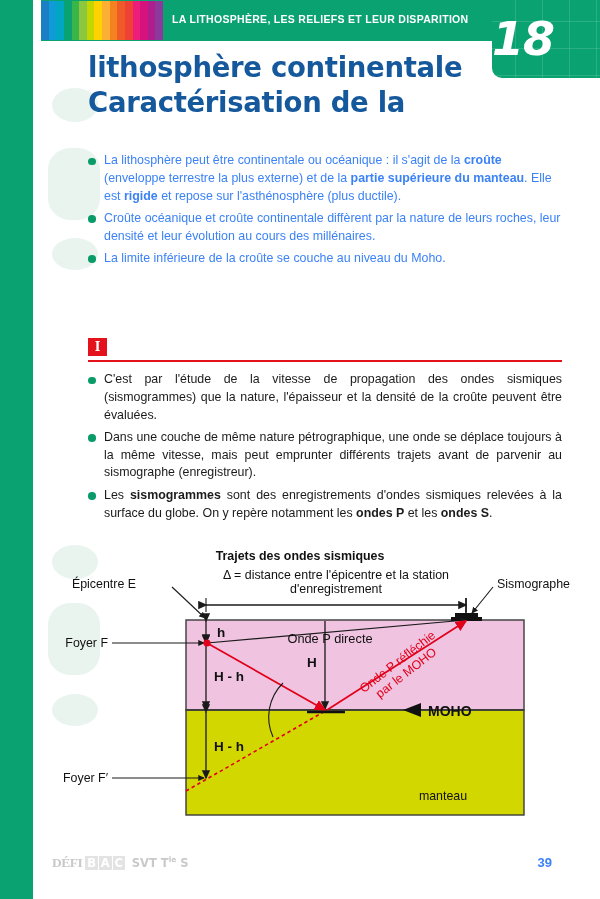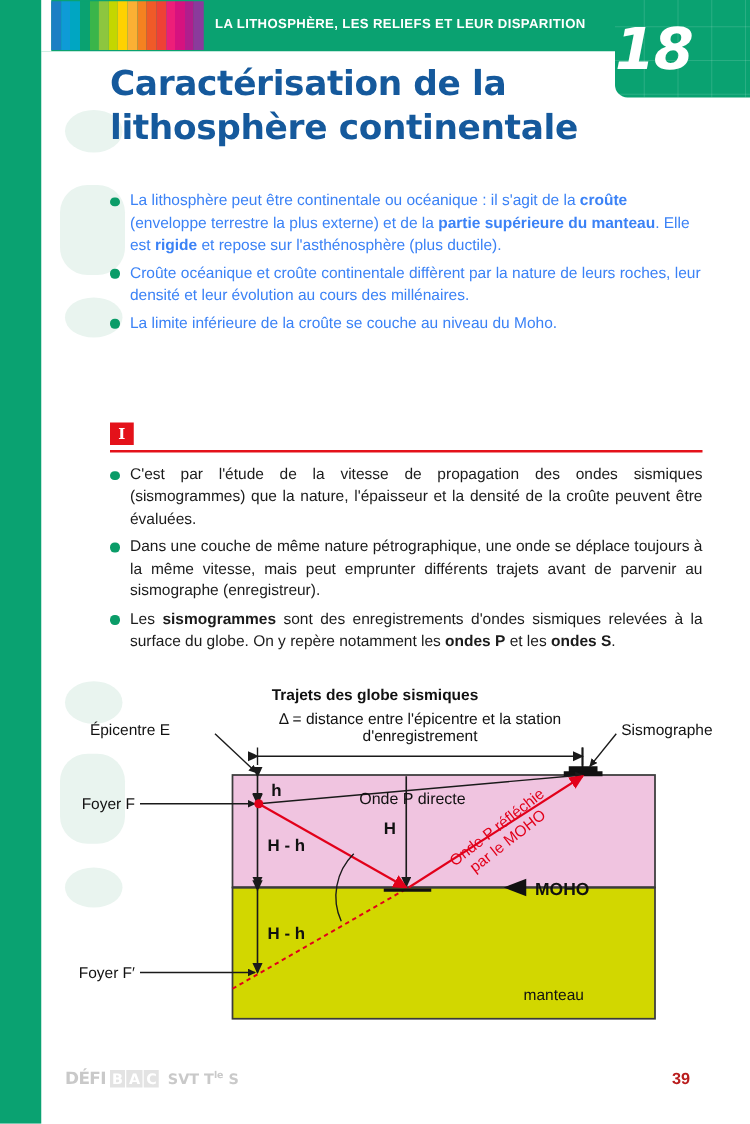--- a/index.html
+++ b/index.html
@@ -139,31 +139,31 @@
   .footer{
     position:absolute;left:52px;top:855px;width:500px;height:22px;
   }
   .logo{
     position:absolute;left:0;top:0;
     display:flex;align-items:baseline;gap:3px;
     color:#c9c9c9;font-size:13.5px;font-weight:bold;
     font-family:"DejaVu Sans",sans-serif;
     letter-spacing:-.2px;
   }
-  .logo .defi{letter-spacing:-.5px;}
+  .logo .defi{letter-spacing:-.5px;font-family:Liberation Serif, serif;}
   .logo .bacbox{display:flex;gap:1px;}
   .logo .bacbox i{
     font-style:normal;background:#e3e3e3;color:#ffffff;
     padding:0 2px;line-height:14px;display:inline-block;font-size:11.5px;
   }
   .logo .svt{color:#c9c9c9;font-size:11.5px;font-weight:bold;margin-left:4px;letter-spacing:0;}
   .logo .svt sup{font-size:7.5px;}
   .pageno{
     position:absolute;right:0;top:0;
-    color:#b91c1c;font-size:13px;font-weight:bold;margin-left:48px;
+    color:#3b82f6;font-size:13px;font-weight:bold;margin-left:48px;
   }
 </style>
 </head>
 <body>
 
 <div class="page">
 
   <div class="spine"></div>
 
   <div class="blob b1"></div>
@@ -194,22 +194,22 @@
       <i style="background: rgb(139, 58, 156);"></i>
     </div>
   <div class="hdr-title">LA LITHOSPHÈRE, LES RELIEFS ET LEUR DISPARITION</div>
 
   <div class="badge">
     <div class="grid"></div>
     <div class="num">18</div>
   </div>
 
   <div class="maintitle">
+    <span>lithosphère continentale</span>
     <span>Caractérisation de la</span>
-    <span>lithosphère continentale</span>
   </div>
 
   <div class="body" id="intro-body">
       <div class="p"><span class="bul"></span><span>La lithosphère peut être continentale ou océanique : il s'agit de la </span><b>croûte</b><span> (enveloppe terrestre la plus externe) et de la </span><b>partie supérieure du manteau</b><span>. Elle est </span><b>rigide</b><span> et repose sur l'asthénosphère (plus ductile).</span></div>
       <div class="p"><span class="bul"></span><span>Croûte océanique et croûte continentale diffèrent par la nature de leurs roches, leur densité et leur évolution au cours des millénaires.</span></div>
       <div class="p"><span class="bul"></span><span>La limite inférieure de la croûte se couche au niveau du Moho.</span></div>
     </div>
 
   <div class="sec">
     <div class="sec-row">
@@ -217,21 +217,21 @@
     </div>
     <div class="sec-rule"></div>
   </div>
 
   <div class="body2" id="section-body">
       <div class="p"><span class="bul"></span><span>C'est par l'étude de la vitesse de propagation des ondes sismiques (sismogrammes) que la nature, l'épaisseur et la densité de la croûte peuvent être évaluées.</span></div>
       <div class="p"><span class="bul"></span><span>Dans une couche de même nature pétrographique, une onde se déplace toujours à la même vitesse, mais peut emprunter différents trajets avant de parvenir au sismographe (enregistreur).</span></div>
       <div class="p"><span class="bul"></span><span>Les </span><b>sismogrammes</b><span> sont des enregistrements d'ondes sismiques relevées à la surface du globe. On y repère notamment les </span><b>ondes P</b><span> et les </span><b>ondes S</b><span>.</span></div>
     </div>
 
-  <div class="figtitle">Trajets des globe sismiques</div>
+  <div class="figtitle">Trajets des ondes sismiques</div>
 
   <div class="fig">
     <svg width="600" height="258" viewBox="0 0 600 258" xmlns="http://www.w3.org/2000/svg">
       <defs>
         <marker id="ah" markerWidth="7" markerHeight="7" refX="6" refY="3.2" orient="auto">
           <path d="M0,0 L7,3.2 L0,6.4 z" fill="#1a1a1a"></path>
         </marker>
         <marker id="ahr" markerWidth="7" markerHeight="7" refX="6" refY="3.2" orient="auto">
           <path d="M0,0 L7,3.2 L0,6.4 z" fill="#e2001a"></path>
         </marker>

